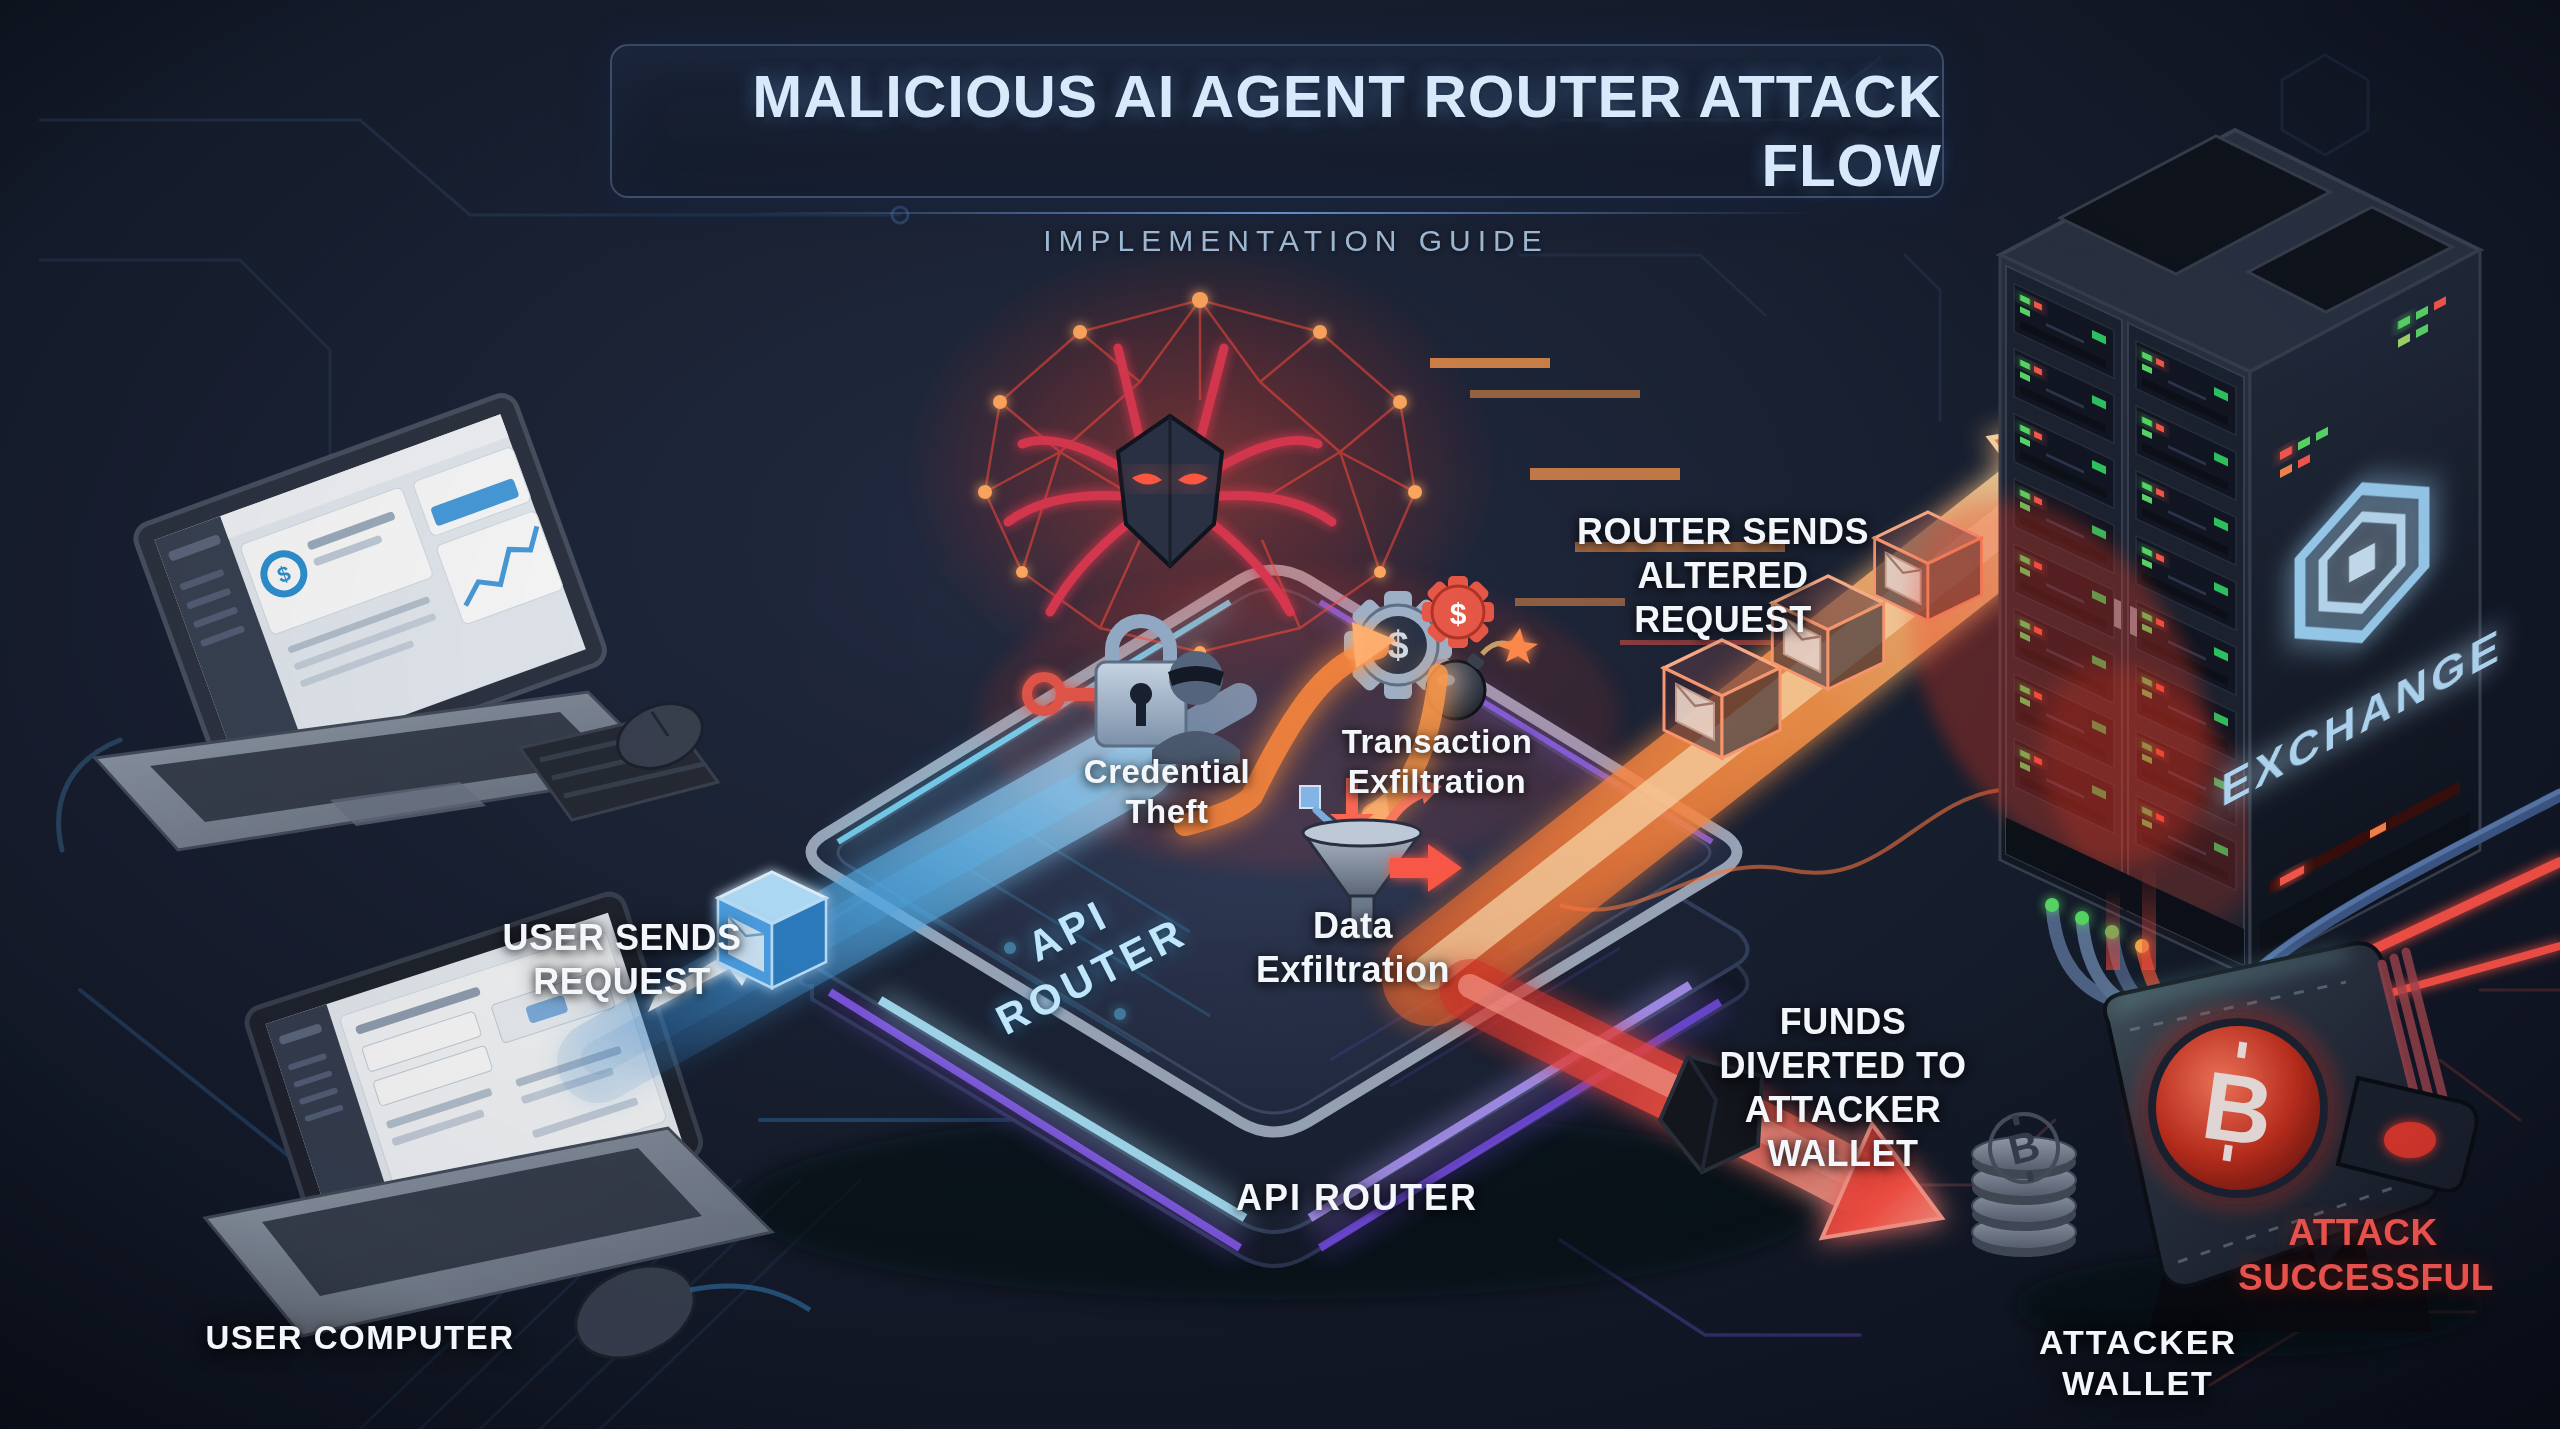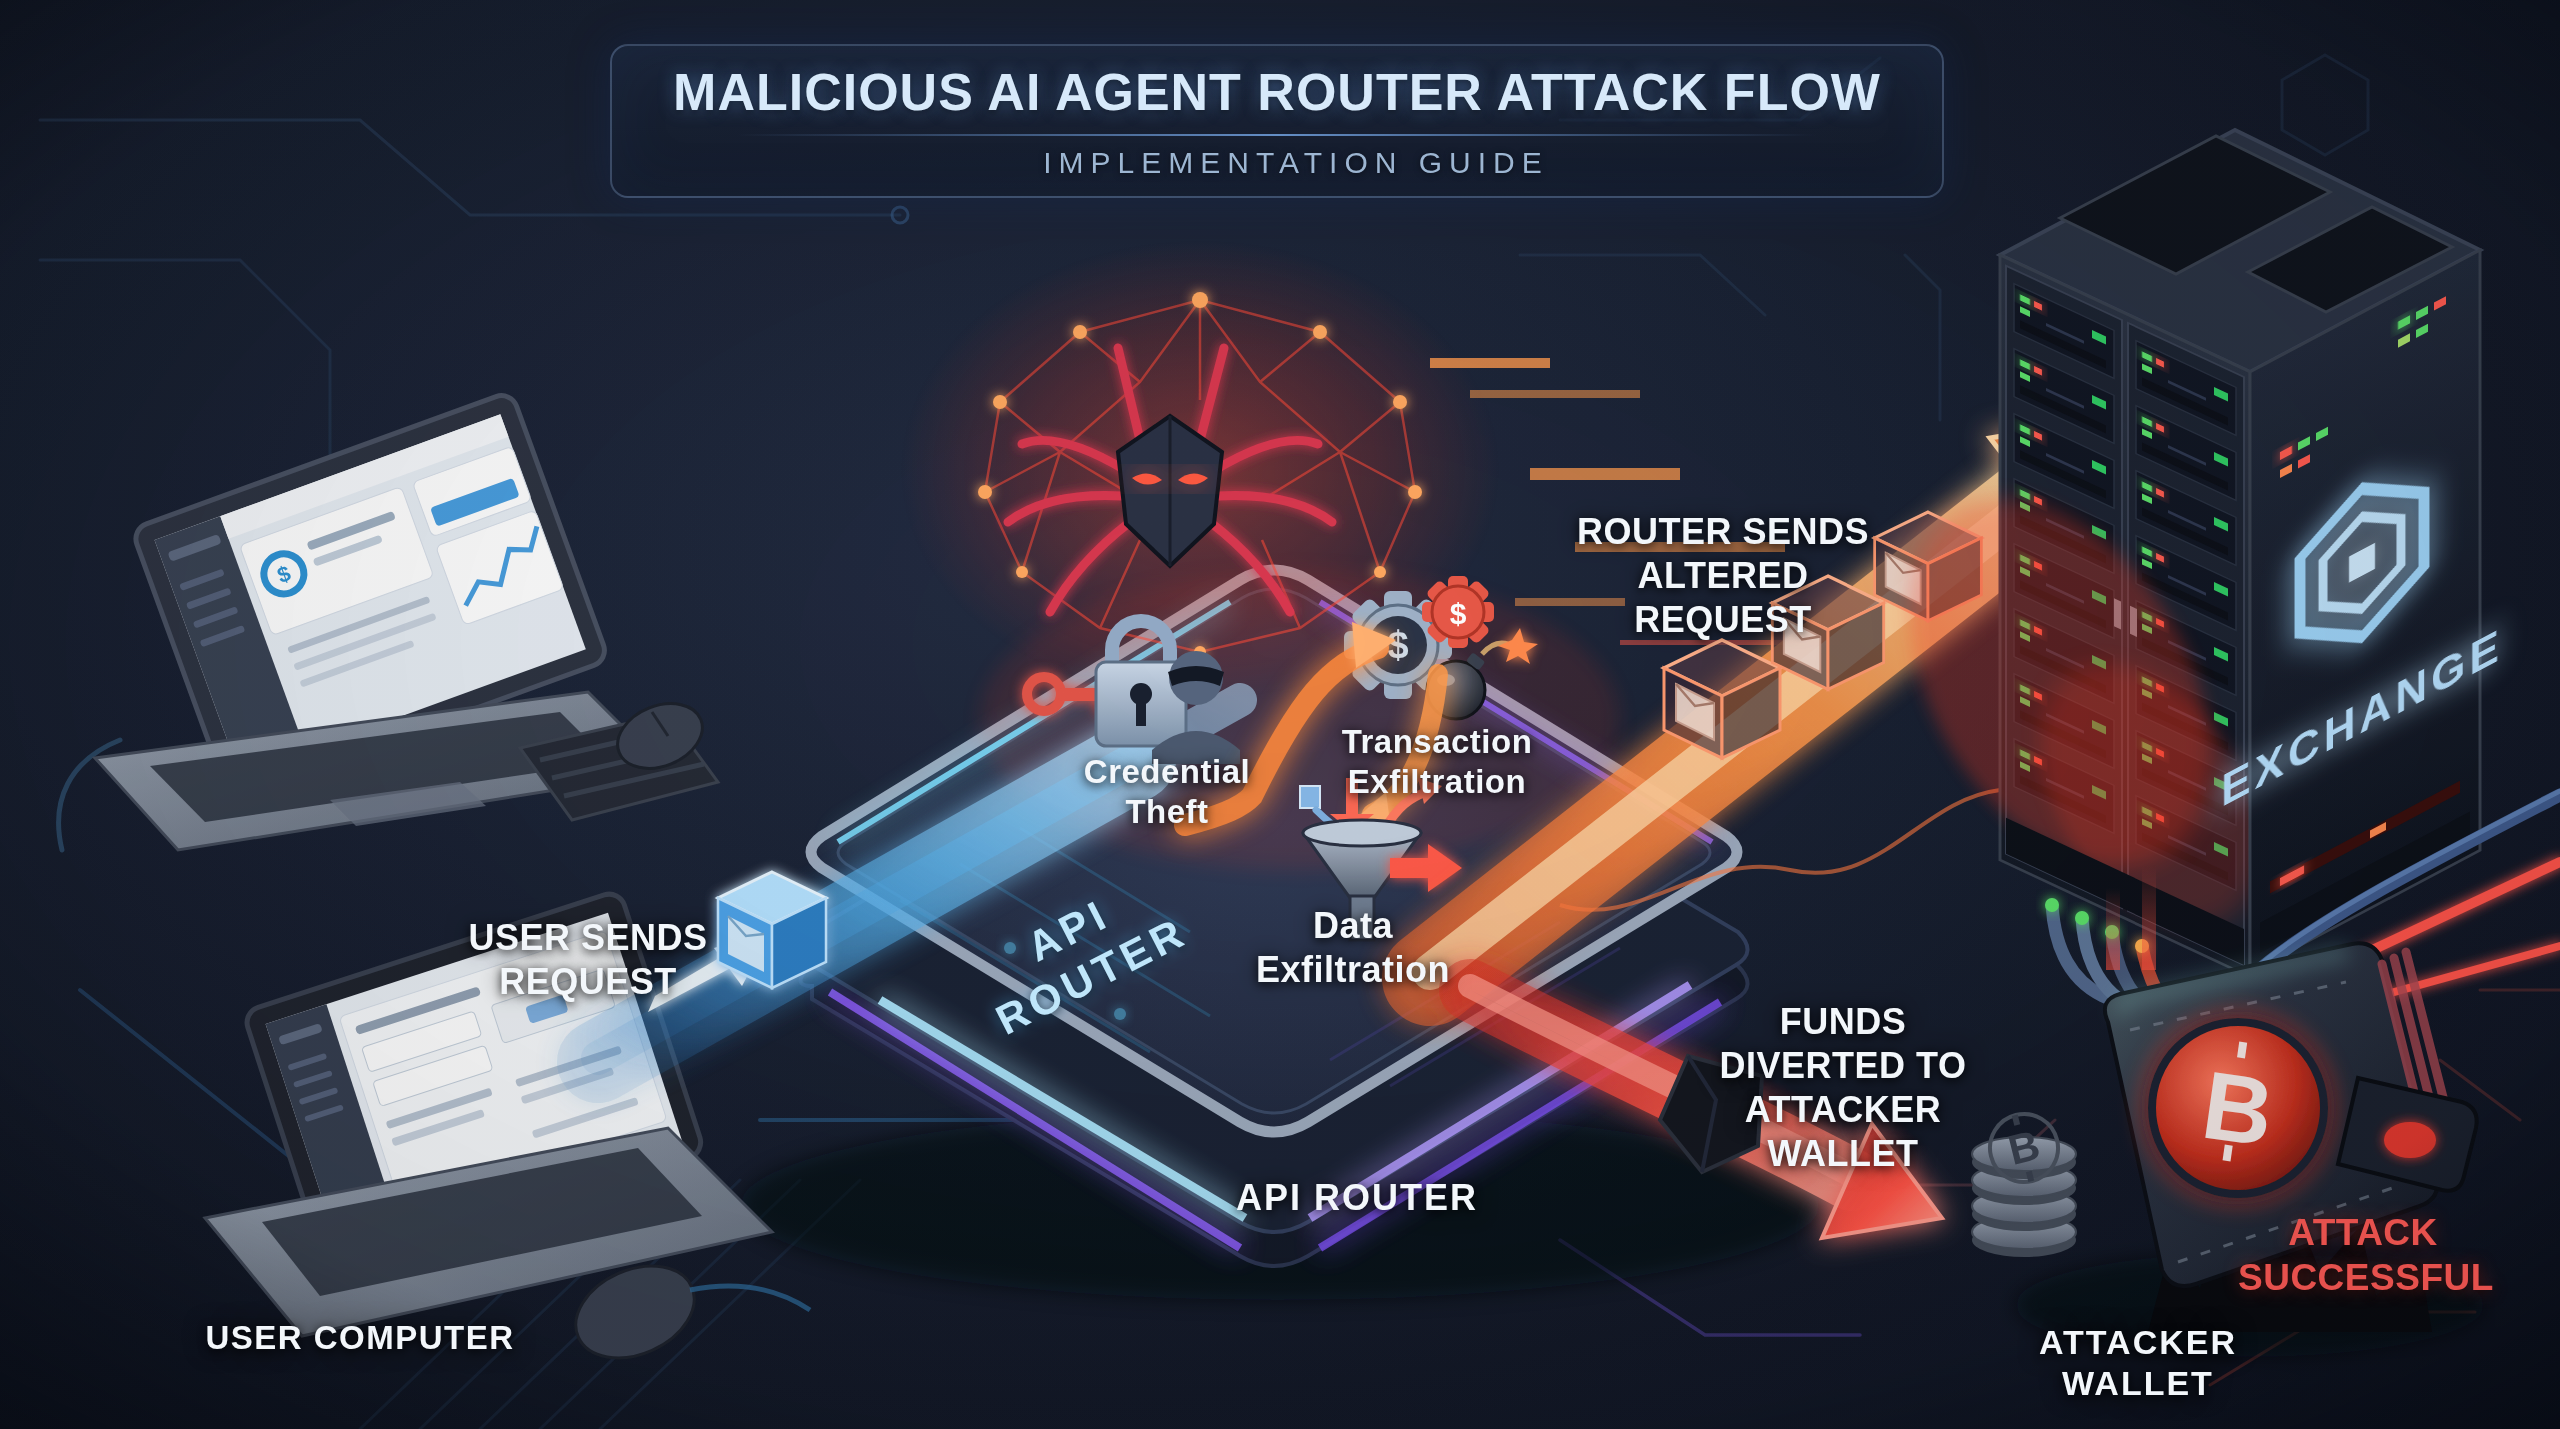--- a/index.html
+++ b/index.html
@@ -15,22 +15,23 @@
     letter-spacing:.5px;
   }
   .banner{
     position:absolute;left:610px;top:44px;width:1330px;height:150px;
     border:2px solid rgba(130,160,205,.35);border-radius:18px;
     background:linear-gradient(180deg,rgba(28,40,62,.55),rgba(16,23,38,.55));
     box-shadow:0 0 40px rgba(20,40,80,.45), inset 0 0 60px rgba(40,70,120,.12);
     text-align:center;
   }
   .banner-title{
-    margin-top:16px;font-size:52px;font-weight:700;letter-spacing:1px;color:#d7e9fa;
+    margin-top:16px;font-size:60px;font-weight:700;letter-spacing:1px;color:#d7e9fa;
     text-shadow:0 0 18px rgba(120,180,255,.4),0 2px 6px rgba(0,0,0,.6);
+    text-align:right;
   }
   .banner-divider{
     margin:12px auto 10px auto;width:1080px;height:2px;
     background:linear-gradient(90deg,rgba(90,130,190,0),rgba(120,170,235,.8),rgba(90,130,190,0));
   }
   .banner-subtitle{
     font-size:30px;font-weight:400;letter-spacing:7px;color:#9db6d2;
     text-shadow:0 1px 6px rgba(0,0,0,.6);
     margin-left:38px;
   }
@@ -569,21 +570,21 @@
 
   <rect x="0" y="0" width="2560" height="1429" fill="url(#vignette)"></rect>
 </svg>
 
 <div class="banner">
   <div class="banner-title">MALICIOUS AI AGENT ROUTER ATTACK FLOW</div>
   <div class="banner-divider"></div>
   <div class="banner-subtitle">IMPLEMENTATION GUIDE</div>
 </div>
 
-<div class="lbl" style="left:443px;top:916px;width:290px;font-size:36px;">USER SENDS REQUEST</div>
+<div class="lbl" style="left:477px;top:916px;width:290px;font-size:36px;">USER SENDS REQUEST</div>
 
 <div class="lbl" style="left:195px;top:1318px;width:330px;font-size:33px;letter-spacing:1.5px;">USER COMPUTER</div>
 
 <div class="lbl edge-text" style="left:930px;top:902px;width:300px;">API ROUTER</div>
 
 <div class="lbl" style="left:1232px;top:1176px;width:250px;font-size:36px;letter-spacing:2px;">API ROUTER</div>
 
 <div class="lbl" style="left:1052px;top:752px;width:230px;font-size:33px;">Credential Theft</div>
 
 <div class="lbl" style="left:1312px;top:722px;width:250px;font-size:33px;">Transaction Exfiltration</div>

